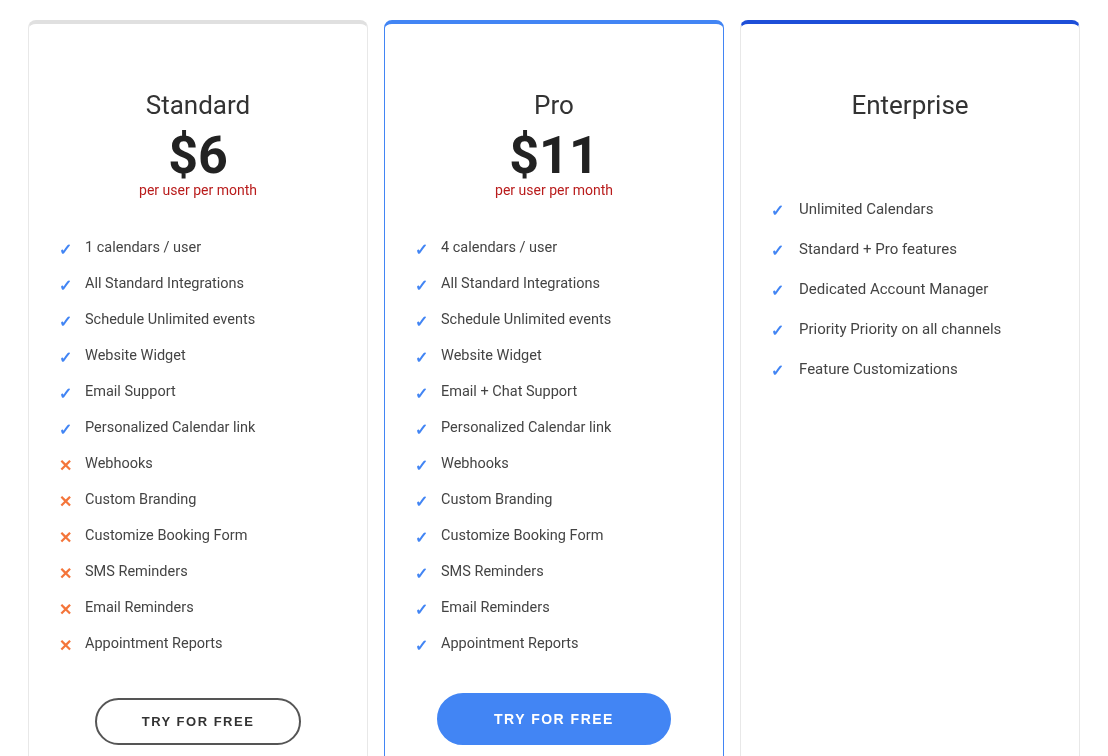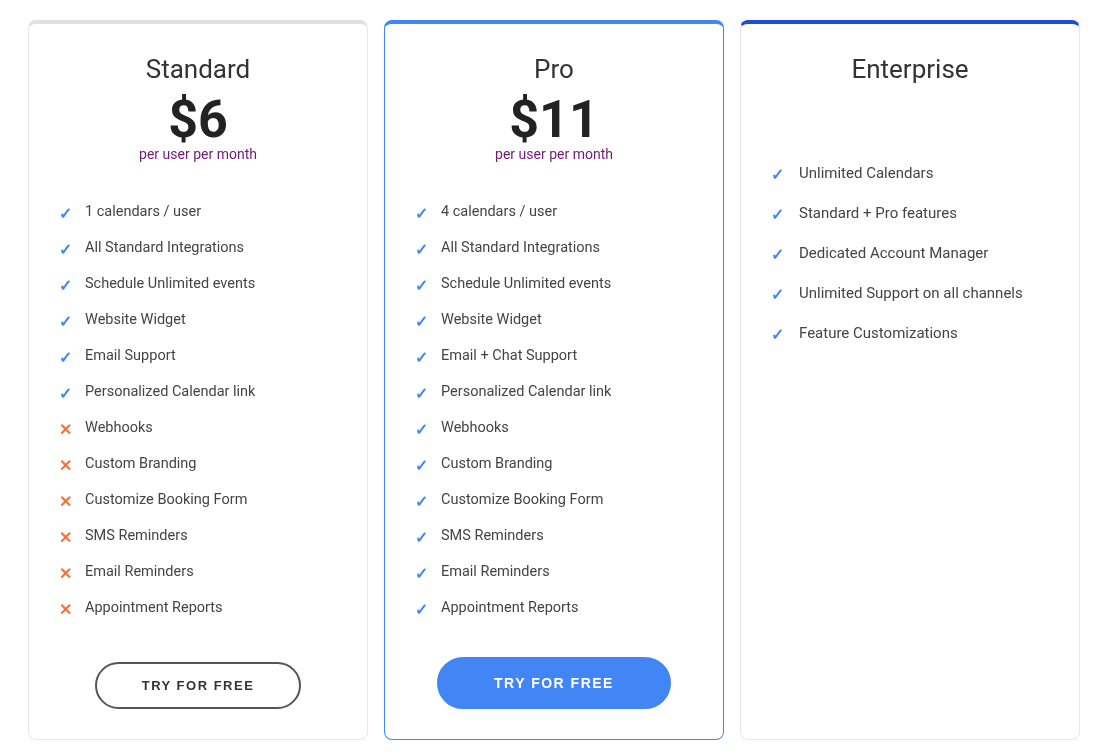--- a/index.html
+++ b/index.html
@@ -42,30 +42,31 @@
     }
     .plan-card.standard {
       border-top: 4px solid #e0e0e0;
     }
     .plan-name {
       font-size: 26px;
       font-weight: 400;
       color: #333;
       margin-bottom: 10px;
       text-align: center;
+      margin-top: 36px;
     }
     .plan-price {
       font-size: 52px;
       font-weight: 700;
       color: #222;
       line-height: 1;
     }
     .plan-period {
       font-size: 14px;
-      color: #701a75;
+      color: #b91c1c;
       margin-bottom: 28px;
       text-align: center;
     }
     .features-list {
       width: 100%;
       list-style: none;
       margin-bottom: 30px;
       flex: 1;
     }
     .features-list li {
@@ -271,21 +272,21 @@
       <li>
         <span class="check-icon">✓</span>
         <span>Standard + Pro features</span>
       </li>
       <li>
         <span class="check-icon">✓</span>
         <span>Dedicated Account Manager</span>
       </li>
       <li>
         <span class="check-icon">✓</span>
-        <span>Unlimited Support on all channels</span>
+        <span>Priority Priority on all channels</span>
       </li>
       <li>
         <span class="check-icon">✓</span>
         <span>Feature Customizations</span>
       </li>
     </ul>
   </div>
 </div>
 
 </body></html>

